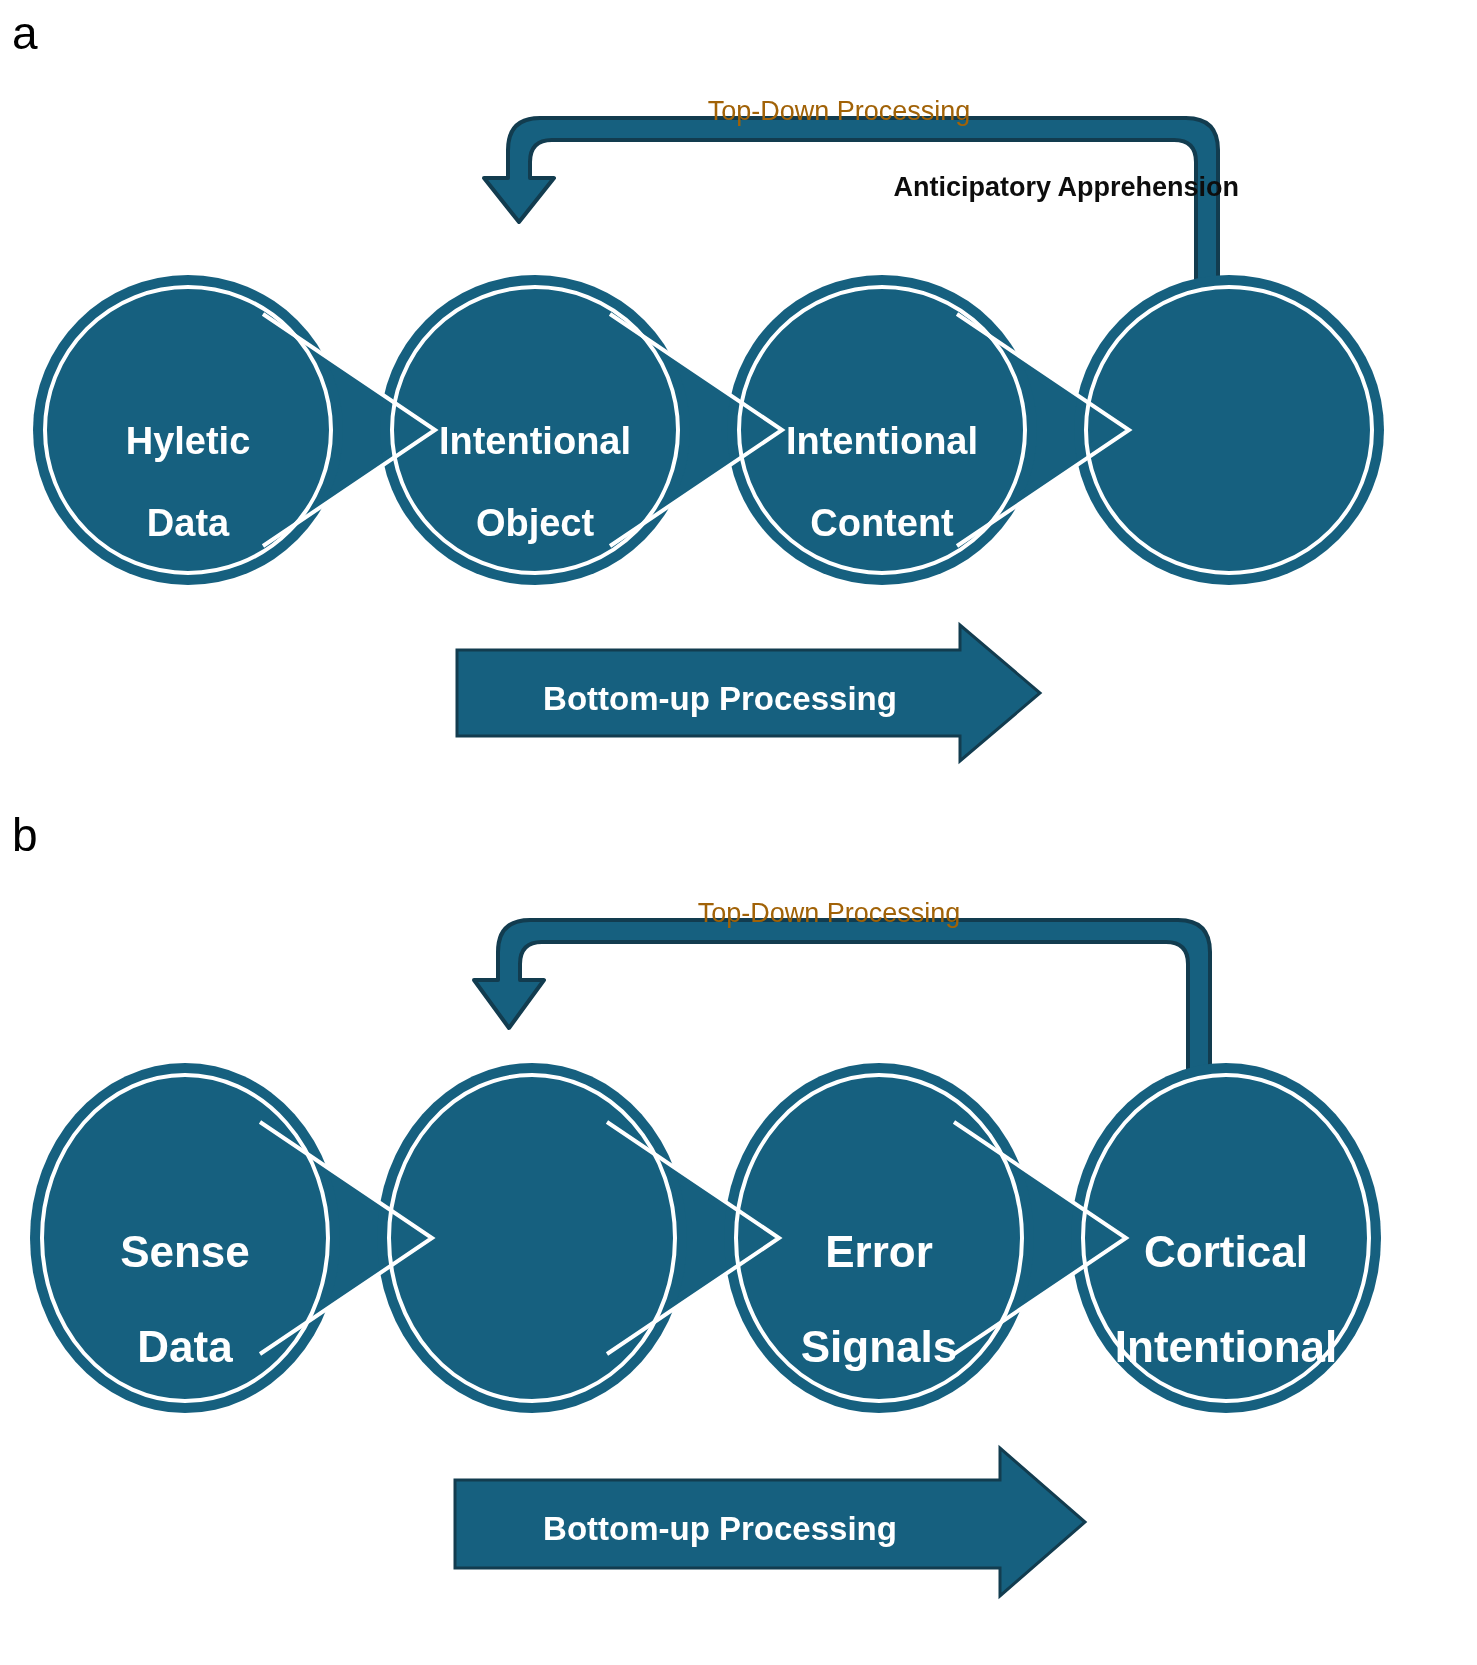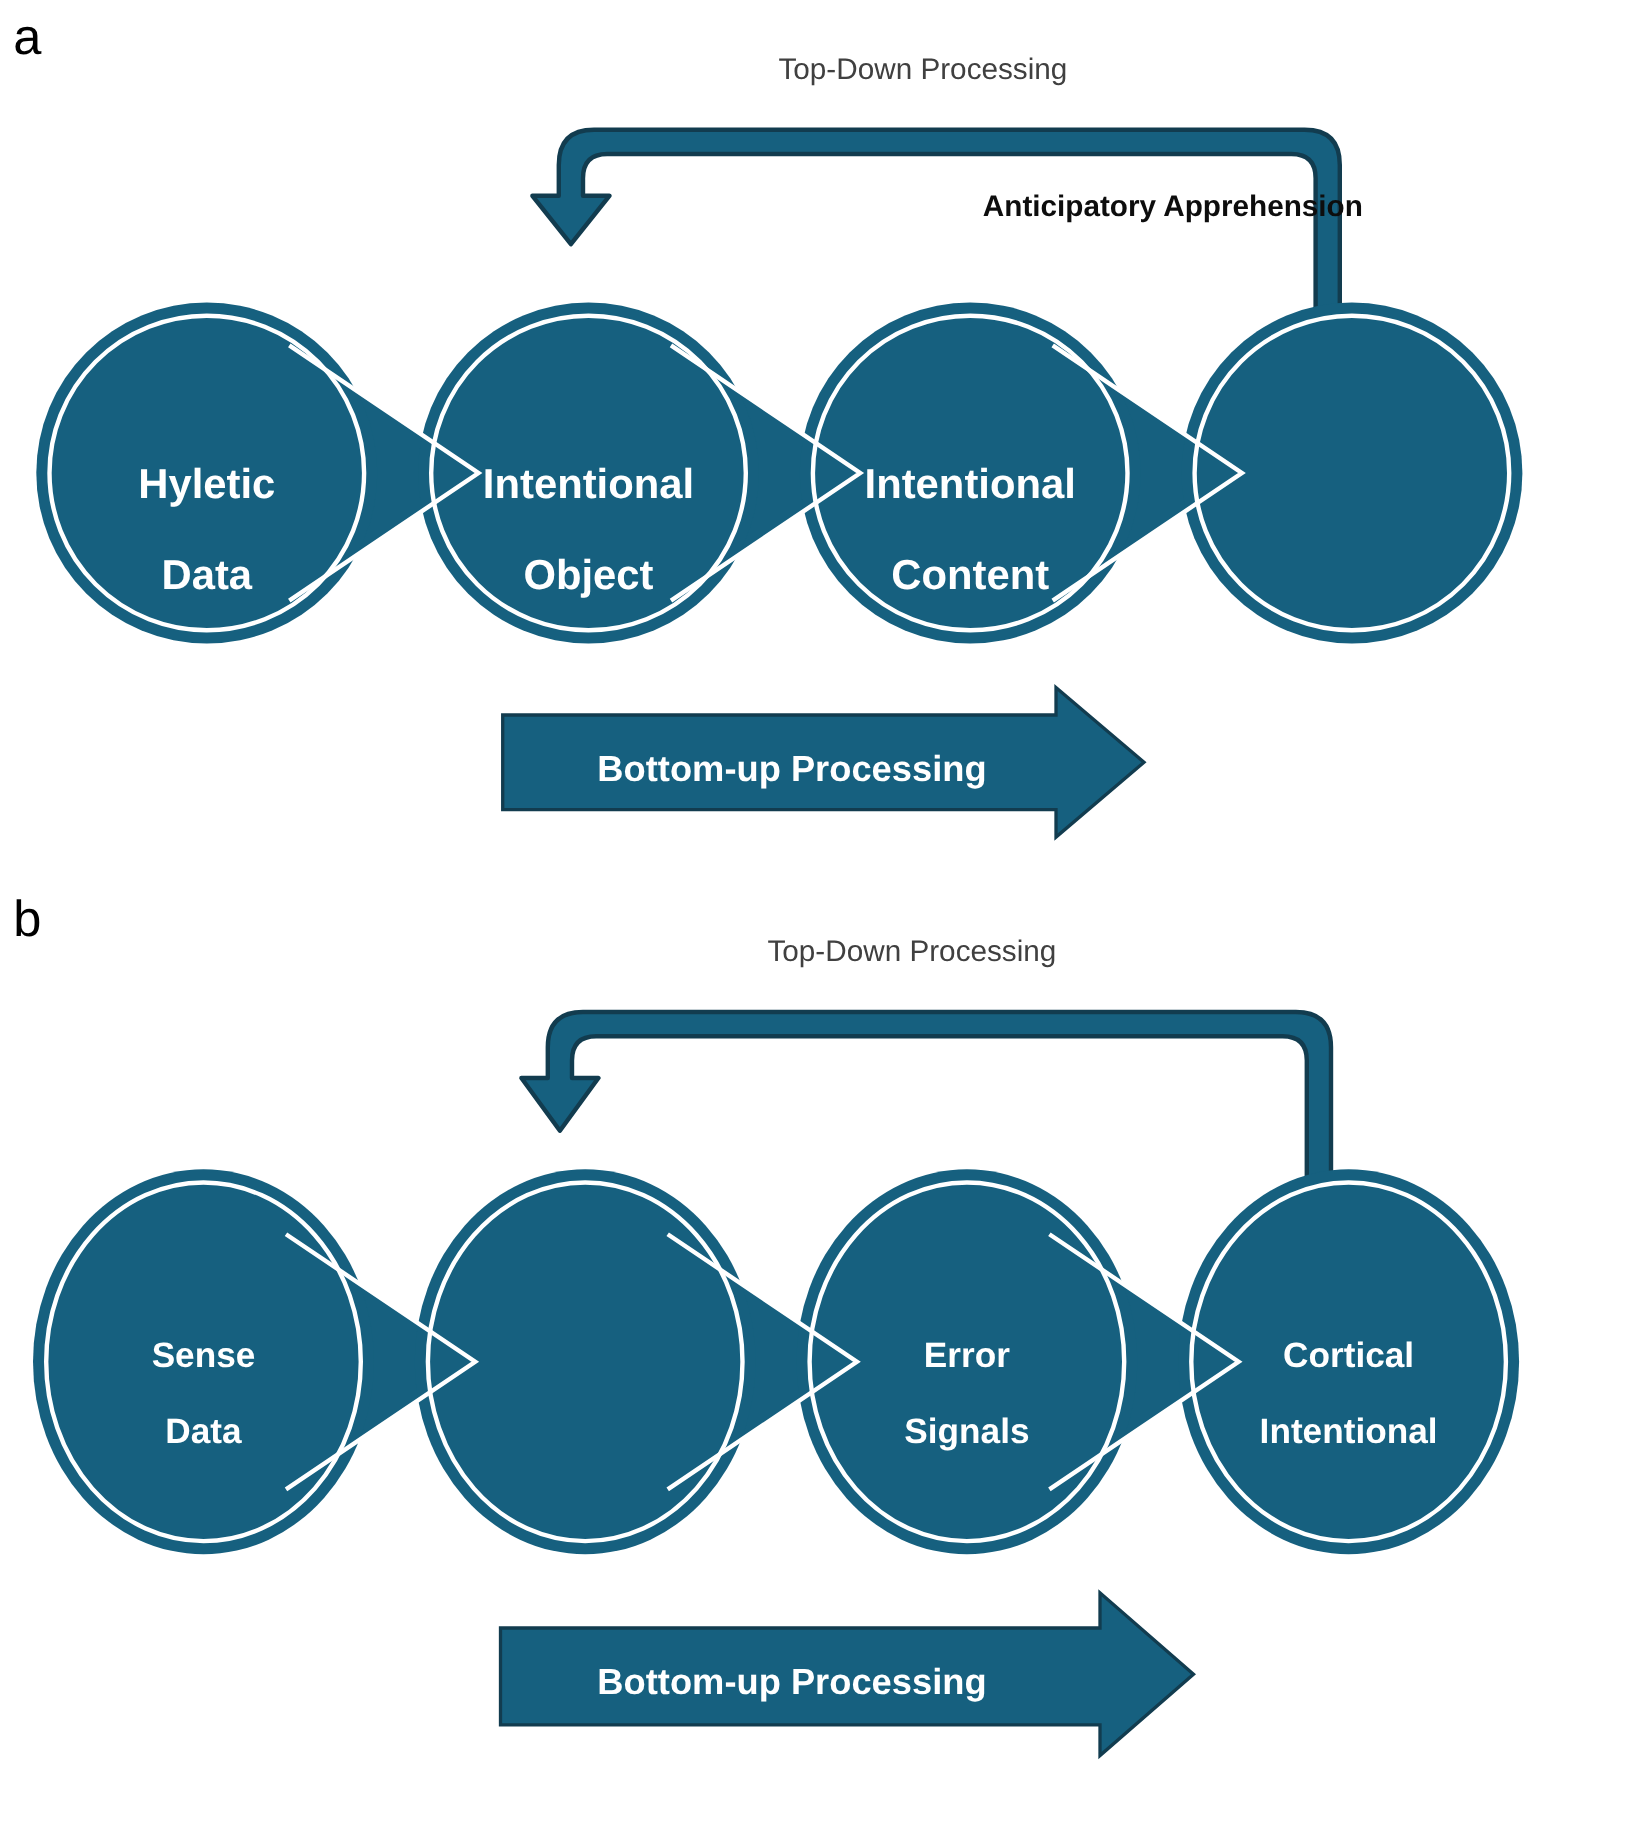--- a/index.html
+++ b/index.html
@@ -43,23 +43,24 @@
     left: 0; top: 0;
     width: 100%;
     height: 100%;
     overflow: visible;
   }
 
   .topdown-label {
     position: absolute;
     font-size: 27px;
     font-weight: 400;
-    color: #404040;
+    color: #a16207;
     white-space: nowrap;
     text-align: center;
+    margin-top: 48px;
   }
   .inner-label {
     position: absolute;
     font-size: 27px;
     font-weight: 700;
     color: #0d0d0d;
     white-space: nowrap;
     text-align: right;
   }
   .bottomup-label {
@@ -73,21 +74,21 @@
   .node-label {
     position: absolute;
     color: #ffffff;
     font-weight: 700;
     text-align: center;
     white-space: pre-line;
     line-height: 1.08;
     pointer-events: none;
   }
   .node-label.a { font-size: 38px; }
-  .node-label.b { font-size: 32px; }
+  .node-label.b { font-size: 44px; }
 </style>
 </head>
 <body>
 
 <div class="figure">
 
   <div class="panel" id="panel-a">
 
     <div class="panel-label" style="left:12px; top:10px;">a</div>
 

